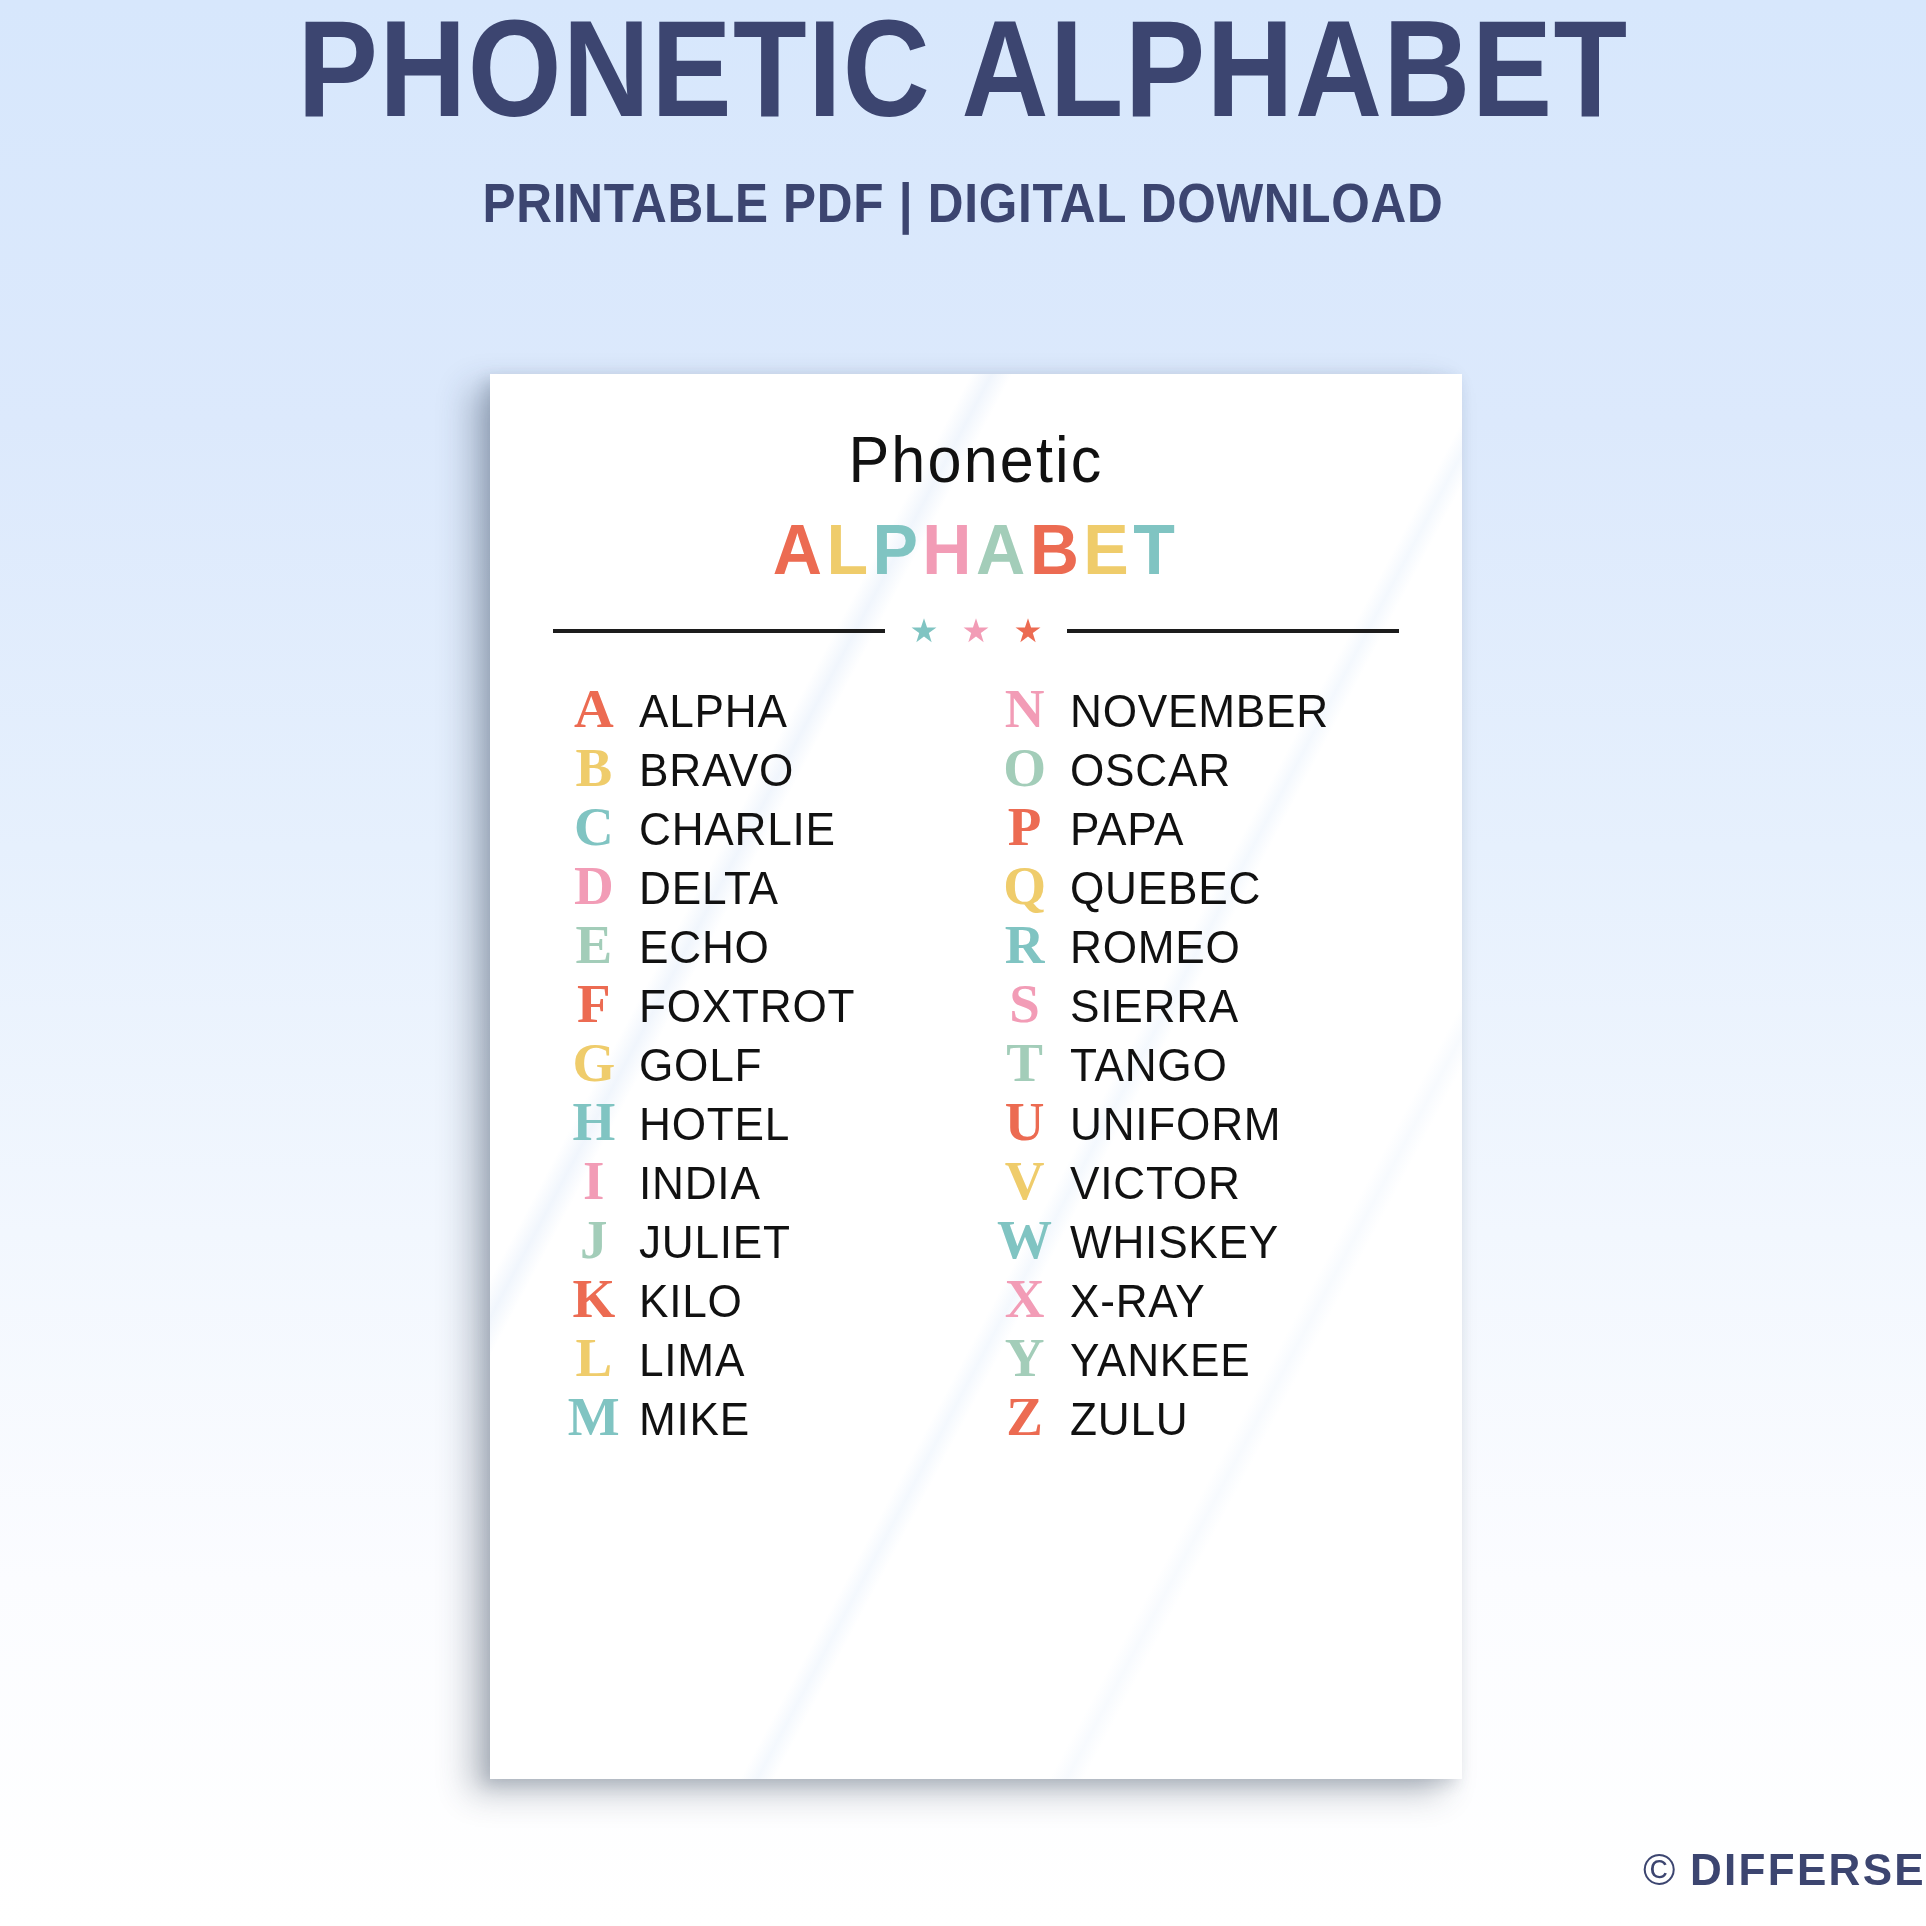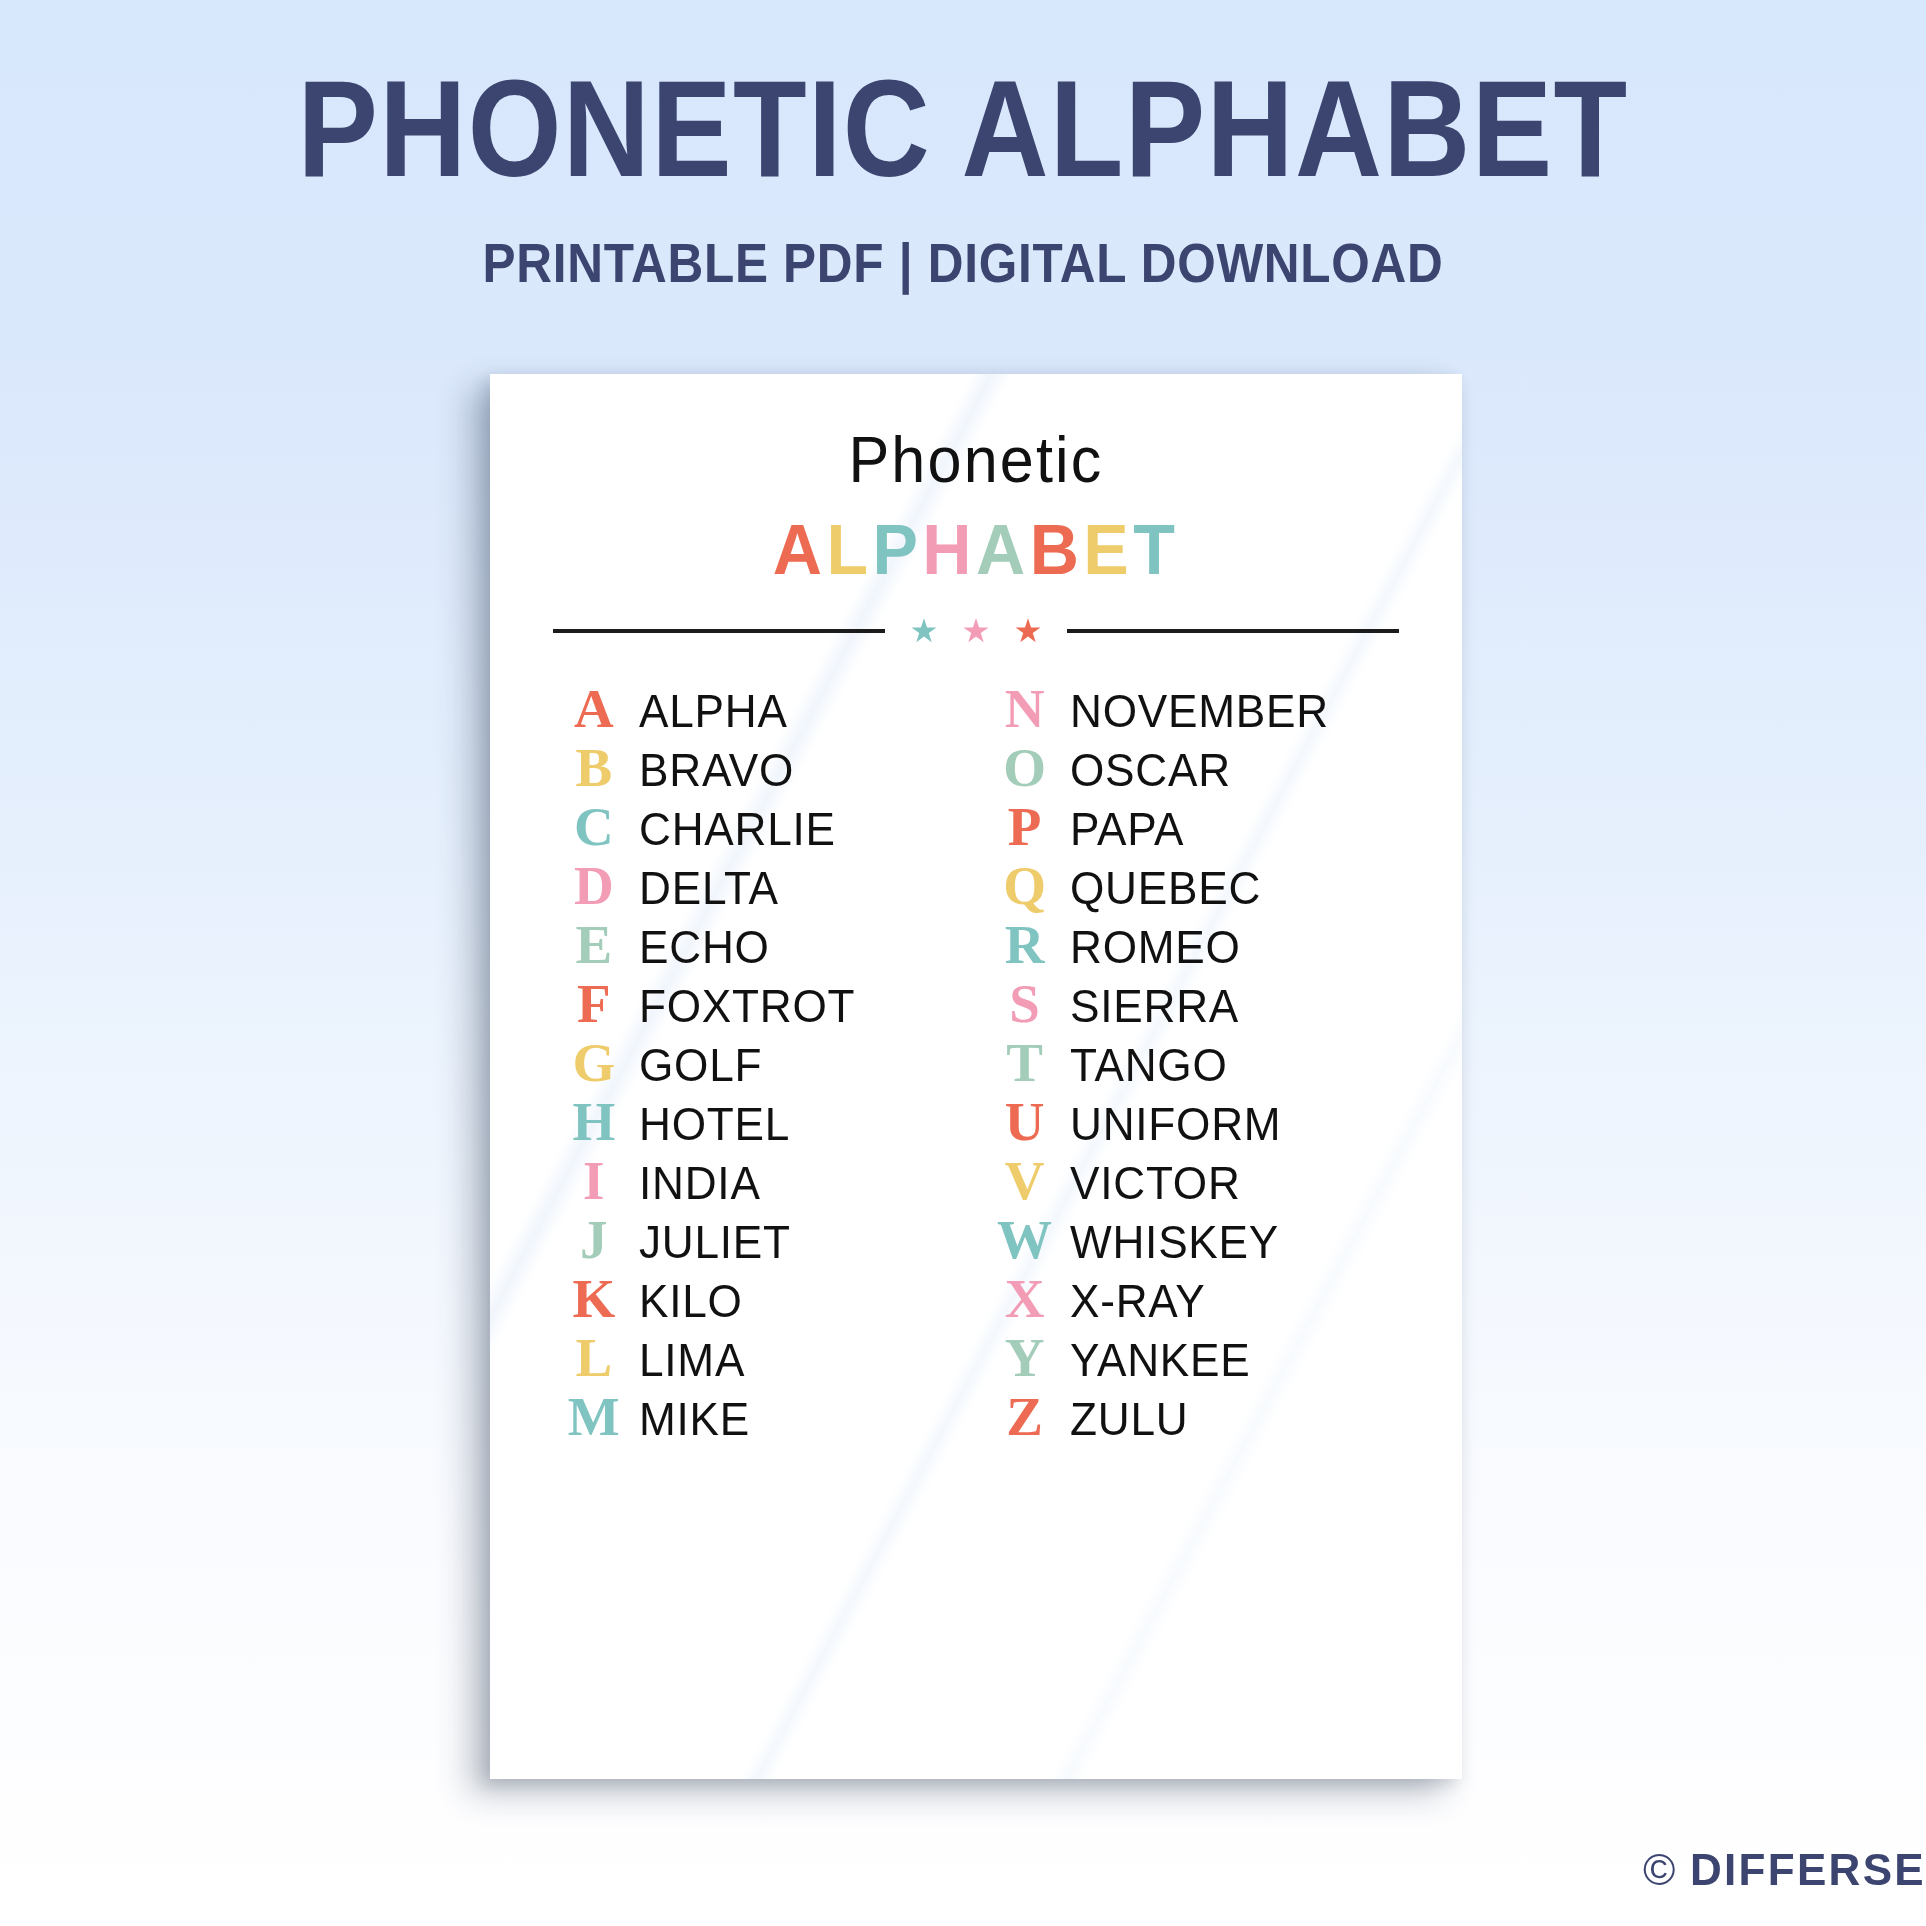--- a/index.html
+++ b/index.html
@@ -6,21 +6,21 @@
   * { margin:0; padding:0; box-sizing:border-box; }
   html, body { width:1926px; height:1926px; }
   body {
     font-family:"Liberation Sans", sans-serif;
     background:linear-gradient(to bottom, #d7e7fc 0%, #dce9fc 22%, #e6f0fd 44%, #f2f7fe 64%, #fbfcff 82%, #ffffff 100%);
     overflow:hidden;
     position:relative;
   }
 
   
-  .header { width:1926px; padding-top:60px; text-align:center; }
+  .header { width:1926px; text-align:center; }
   .main-title {
     font-family:"Liberation Sans Narrow","Liberation Sans", sans-serif;
     font-size:137px;
     line-height:1.0;
     font-weight:700;
     letter-spacing:1.5px;
     color:#3c4570;
     transform:scaleX(0.88);
     white-space:nowrap;
   }

